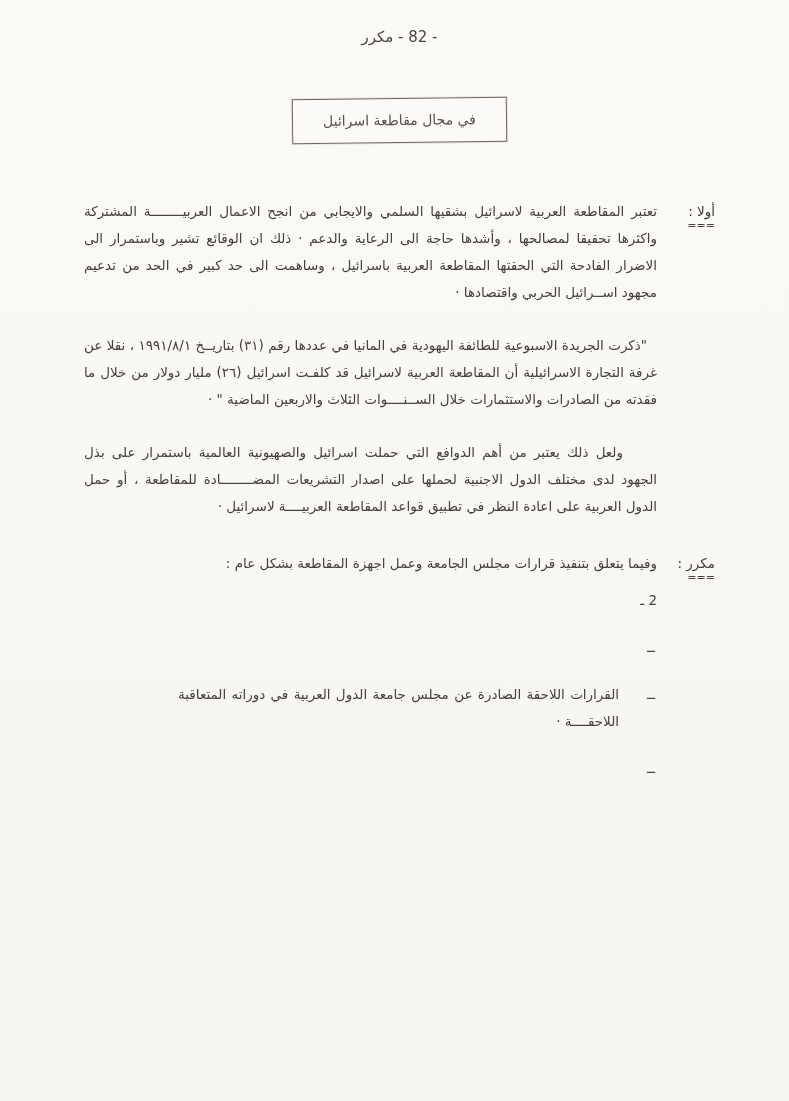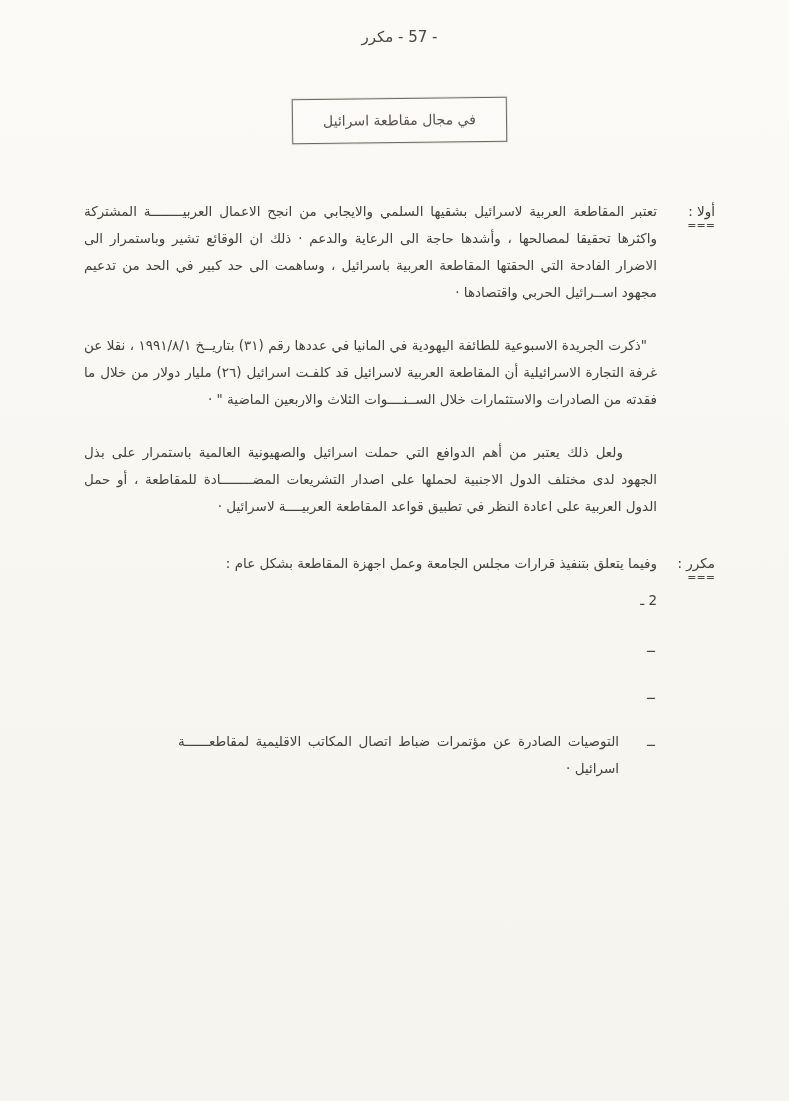--- a/index.html
+++ b/index.html
@@ -96,21 +96,21 @@
   .bullet .txt {
     text-align: justify;
     margin-left: 94px;
   }
 </style>
 </head>
 <body>
 
 <div class="page">
 
-  <div class="page-number">- 57 - مكرر</div>
+  <div class="page-number">- 82 - مكرر</div>
 
   <div class="title-box">
     <span>في مجال مقاطعة اسرائيل</span>
   </div>
 
   <div class="section sec-first">
     <div class="marker">
       <span class="mword">أولا :</span>
       <span class="eq">===</span>
     </div>
@@ -132,22 +132,22 @@
       <div class="numbered">
         <span class="num">2 ـ</span>
       </div>
 
       <div class="bullet">
         <span class="dash">ــ</span>
       </div>
 
       <div class="bullet">
         <span class="dash">ــ</span>
+        <span class="txt">القرارات اللاحقة الصادرة عن مجلس جامعة الدول العربية في دوراته المتعاقبة اللاحقــــة ·</span>
       </div>
 
       <div class="bullet">
         <span class="dash">ــ</span>
-        <span class="txt">التوصيات الصادرة عن مؤتمرات ضباط اتصال المكاتب الاقليمية لمقاطعــــــة اسرائيل ·</span>
       </div>
     </div>
   </div>
 
 </div>
 
 </body></html>

